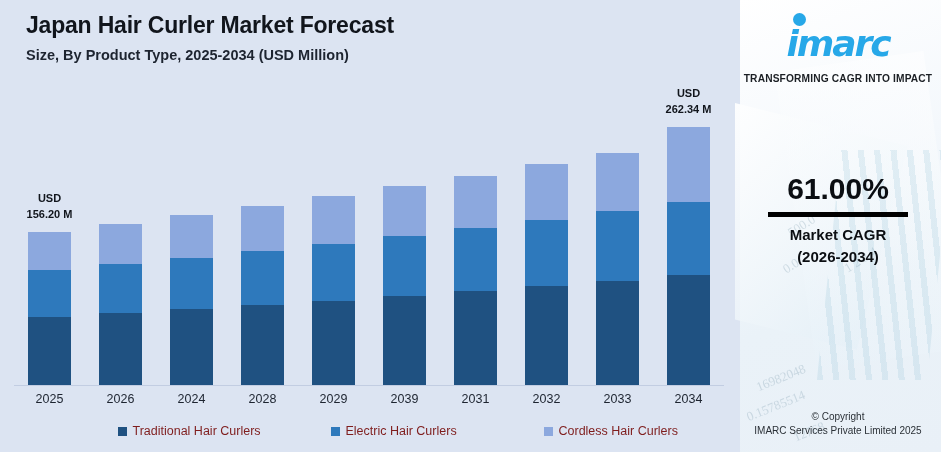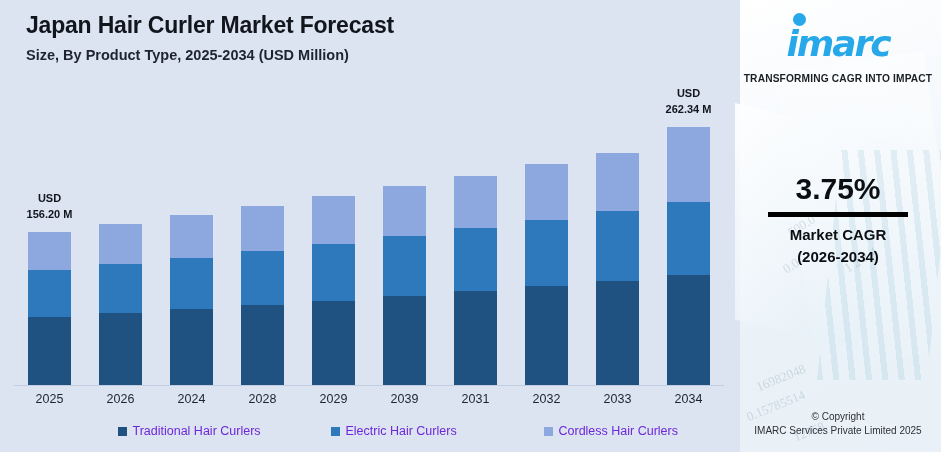--- a/index.html
+++ b/index.html
@@ -106,21 +106,21 @@
   }
   .legend-item {
     display: flex;
     align-items: center;
     gap: 6px;
     width: 213px;
     justify-content: flex-start;
     padding-left: 68px;
   }
   .legend-swatch { width: 9px; height: 9px; flex: 0 0 9px; }
-  .legend-label { font-size: 12.5px; color: #6d28d9; white-space: nowrap; }
+  .legend-label { font-size: 12.5px; color: #7f1d1d; white-space: nowrap; }
 
   
   .brand-panel {
     position: relative;
     width: 206px; height: 452px;
     flex: 0 0 206px;
     background: linear-gradient(160deg,#ffffff 0%,#f4f8fc 38%,#eaf2f8 65%,#e9f0f7 100%);
     overflow: hidden;
   }
   .brand-panel::before {
@@ -340,21 +340,21 @@
 
     <div class="logo-wrap">
       <div class="logo-row">
         <span class="logo-dot"></span>
         <span class="logo-text">imarc</span>
       </div>
       <div class="logo-tag">TRANSFORMING CAGR INTO IMPACT</div>
     </div>
 
     <div class="cagr-block">
-      <div class="cagr-value">3.75%</div>
+      <div class="cagr-value">61.00%</div>
       <div class="cagr-rule"></div>
       <div class="cagr-caption">Market CAGR</div>
       <div class="cagr-caption">(2026-2034)</div>
     </div>
 
     <div class="copyright">
       <div class="copy-line1">© Copyright</div>
       <div class="copy-line2">IMARC Services Private Limited 2025</div>
     </div>
   </div>

